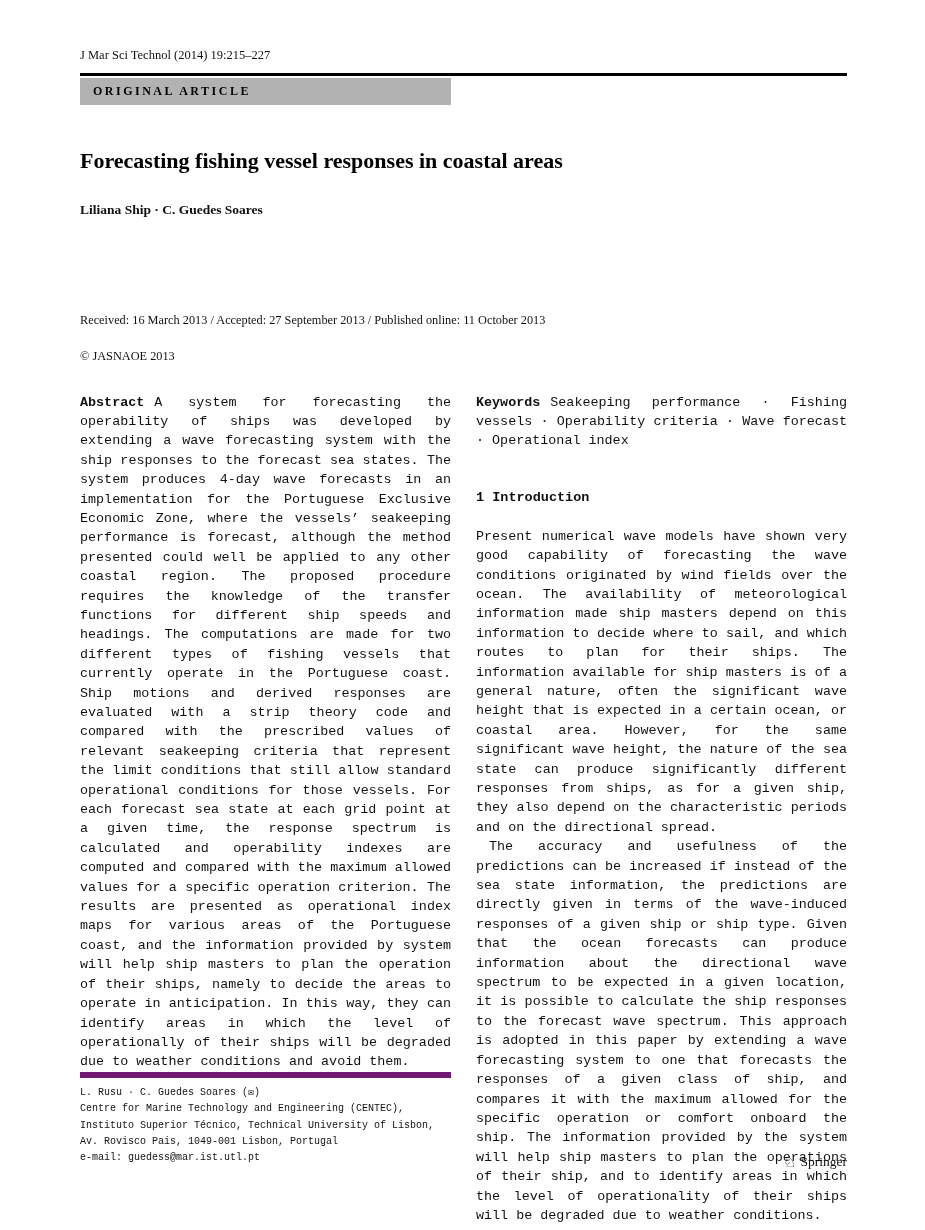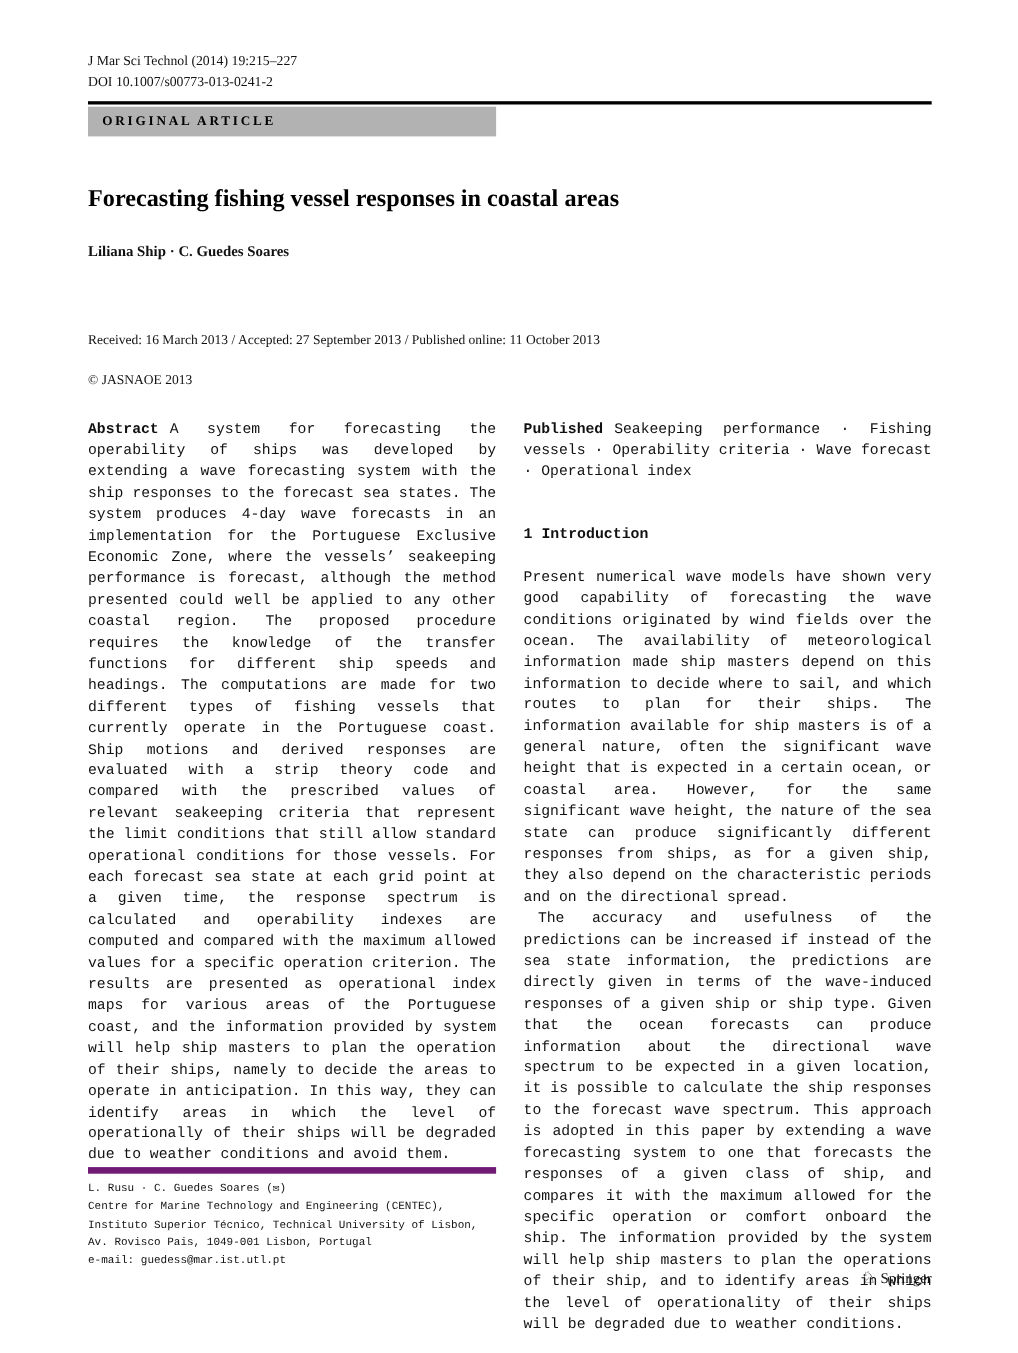--- a/index.html
+++ b/index.html
@@ -34,21 +34,21 @@
 
   h1.title {
     margin-top: 43px;
     font-size: 22px; line-height: 26px; font-weight: bold; color: #000;
   }
   .authors {
     margin-top: 27px;
     font-size: 13.5px; line-height: 17px; font-weight: bold;
   }
   .history {
-    margin-top: 64px;
+    margin-top: 94px;
     font-size: 12.3px; line-height: 16.5px;
   }
   .copyright { font-size: 12.3px; line-height: 16.5px; margin-top: 20px; }
 
   .columns {
     margin-top: 28px;
     display: flex; gap: 25px;
   }
   .col { width: 371px; font-family: Liberation Mono, monospace; }
   .col-left {
@@ -81,21 +81,20 @@
   .springer-icon { font-size: 15px; line-height: 15px; }
 </style>
 </head>
 <body>
 
 <div class="page">
   <div class="content">
 
     <header>
       <div class="journal-ref">J Mar Sci Technol (2014) 19:215–227</div>
-      <div class="doi">DOI 10.1007/s00773-013-0241-2</div>
       <div class="header-rule"></div>
       <div class="article-type">ORIGINAL ARTICLE</div>
     </header>
 
     <h1 class="title">Forecasting fishing vessel responses in coastal areas</h1>
 
     <div class="authors">Liliana Ship · C. Guedes Soares</div>
 
     <div class="history">Received: 16 March 2013 / Accepted: 27 September 2013 / Published online: 11 October 2013</div>
     <div class="copyright">© JASNAOE 2013</div>
@@ -111,21 +110,21 @@
           <div>L. Rusu · C. Guedes Soares (✉)</div>
           <div>Centre for Marine Technology and Engineering (CENTEC),</div>
           <div>Instituto Superior Técnico, Technical University of Lisbon,</div>
           <div>Av. Rovisco Pais, 1049-001 Lisbon, Portugal</div>
           <div>e-mail: guedess@mar.ist.utl.pt</div>
         </div>
       </div>
 
       <div class="col col-right">
         <p class="body-text">
-          <span class="para-label">Published</span><span>Seakeeping performance · Fishing vessels · Operability criteria · Wave forecast · Operational index</span>
+          <span class="para-label">Keywords</span><span>Seakeeping performance · Fishing vessels · Operability criteria · Wave forecast · Operational index</span>
         </p>
 
         <h2 class="section-heading">1 Introduction</h2>
 
         <p class="body-text first-para">Present numerical wave models have shown very good capability of forecasting the wave conditions originated by wind fields over the ocean. The availability of meteorological information made ship masters depend on this information to decide where to sail, and which routes to plan for their ships. The information available for ship masters is of a general nature, often the significant wave height that is expected in a certain ocean, or coastal area. However, for the same significant wave height, the nature of the sea state can produce significantly different responses from ships, as for a given ship, they also depend on the characteristic periods and on the directional spread.</p>
         <p class="body-text indent">The accuracy and usefulness of the predictions can be increased if instead of the sea state information, the predictions are directly given in terms of the wave-induced responses of a given ship or ship type. Given that the ocean forecasts can produce information about the directional wave spectrum to be expected in a given location, it is possible to calculate the ship responses to the forecast wave spectrum. This approach is adopted in this paper by extending a wave forecasting system to one that forecasts the responses of a given class of ship, and compares it with the maximum allowed for the specific operation or comfort onboard the ship. The information provided by the system will help ship masters to plan the operations of their ship, and to identify areas in which the level of operationality of their ships will be degraded due to weather conditions.</p>
       </div>
 
     </div>
   </div>

